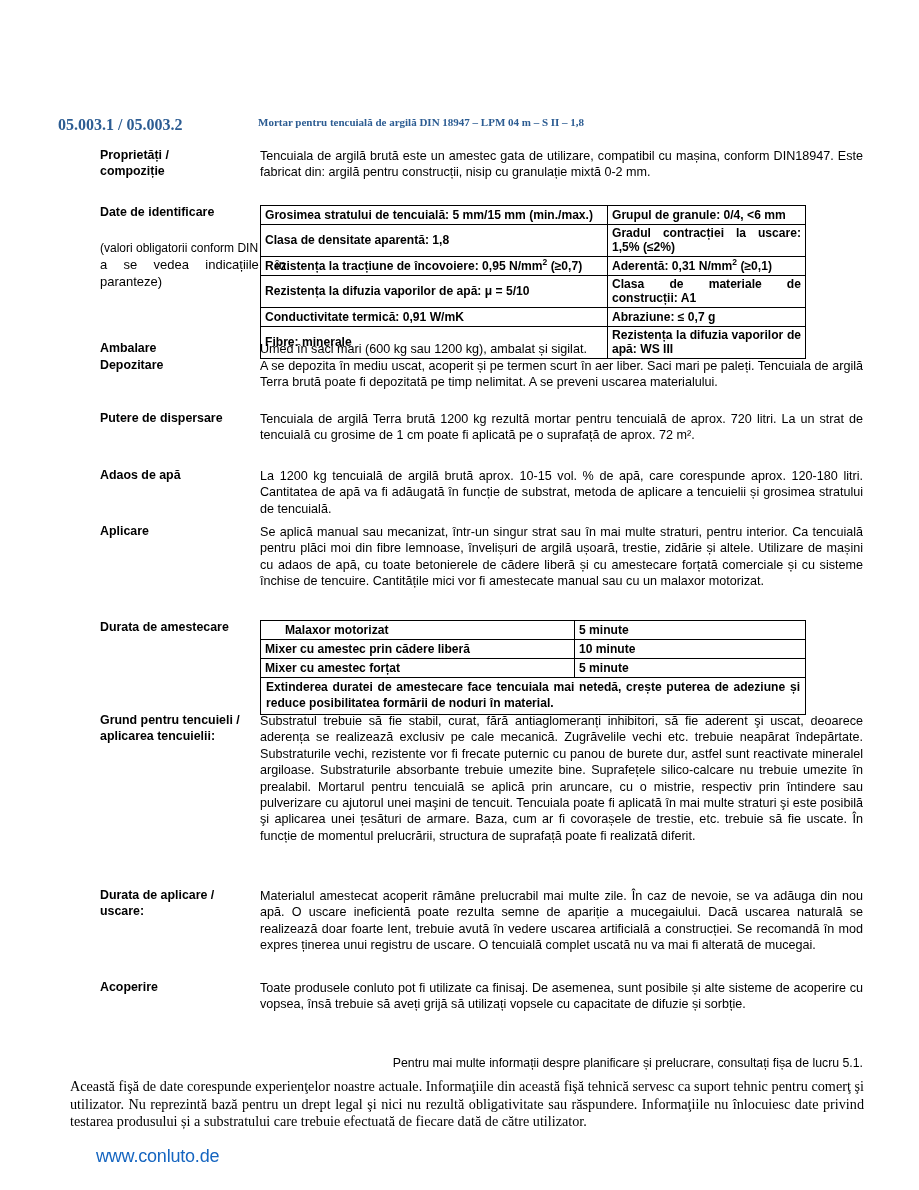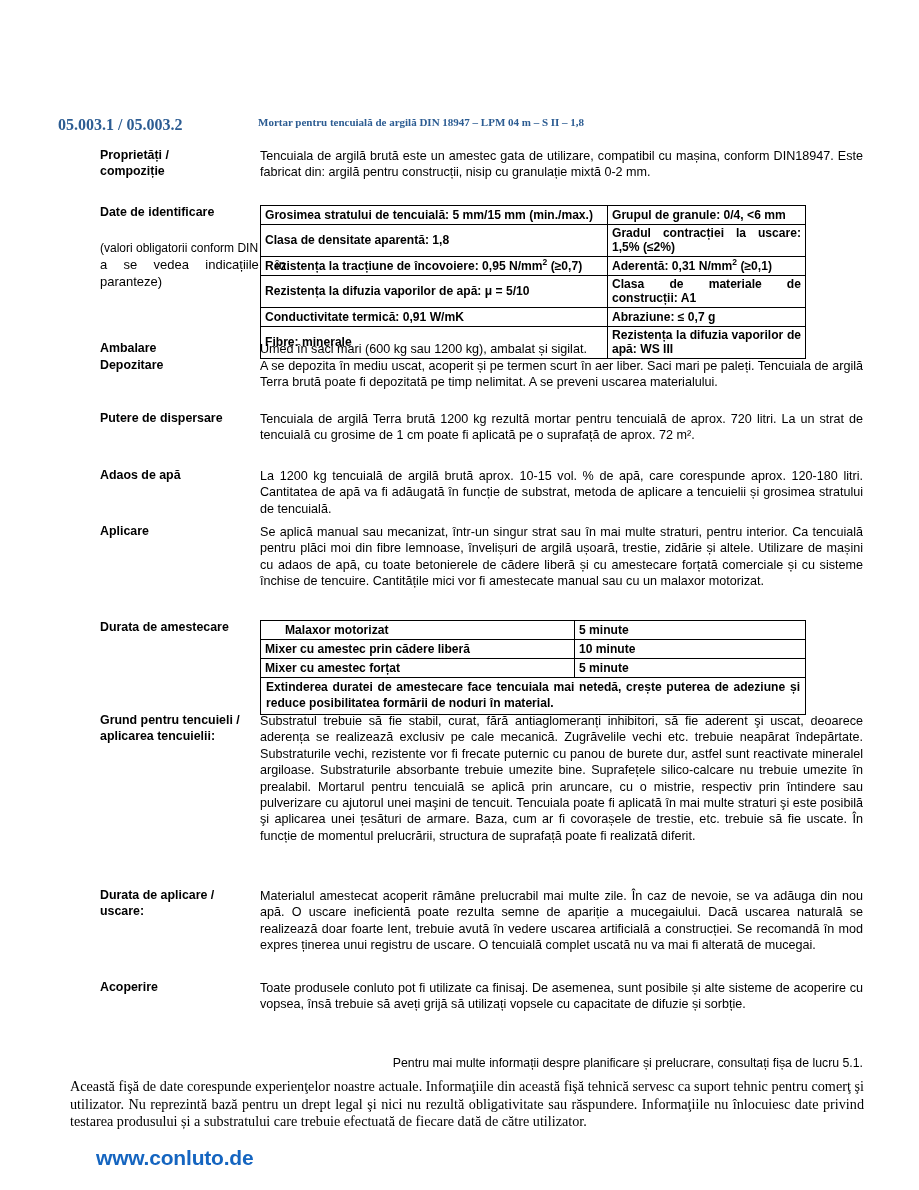--- a/index.html
+++ b/index.html
@@ -153,22 +153,22 @@
     font-family: "Liberation Serif", serif;
     font-size: 14.2px;
     line-height: 17.6px;
     text-align: justify;
   }
   .disclaimer .dl-last { text-align-last: left; }
   .site-url {
     position: absolute;
     left: 96px;
     top: 1146px;
-    font-size: 21px;
-    font-weight: bold;
+    font-size: 18px;
+    font-weight: normal;
     color: #1565C0;
     letter-spacing: -0.2px;
     white-space: nowrap;
   }
 </style>
 </head>
 <body>
 
 <div class="page">
 

